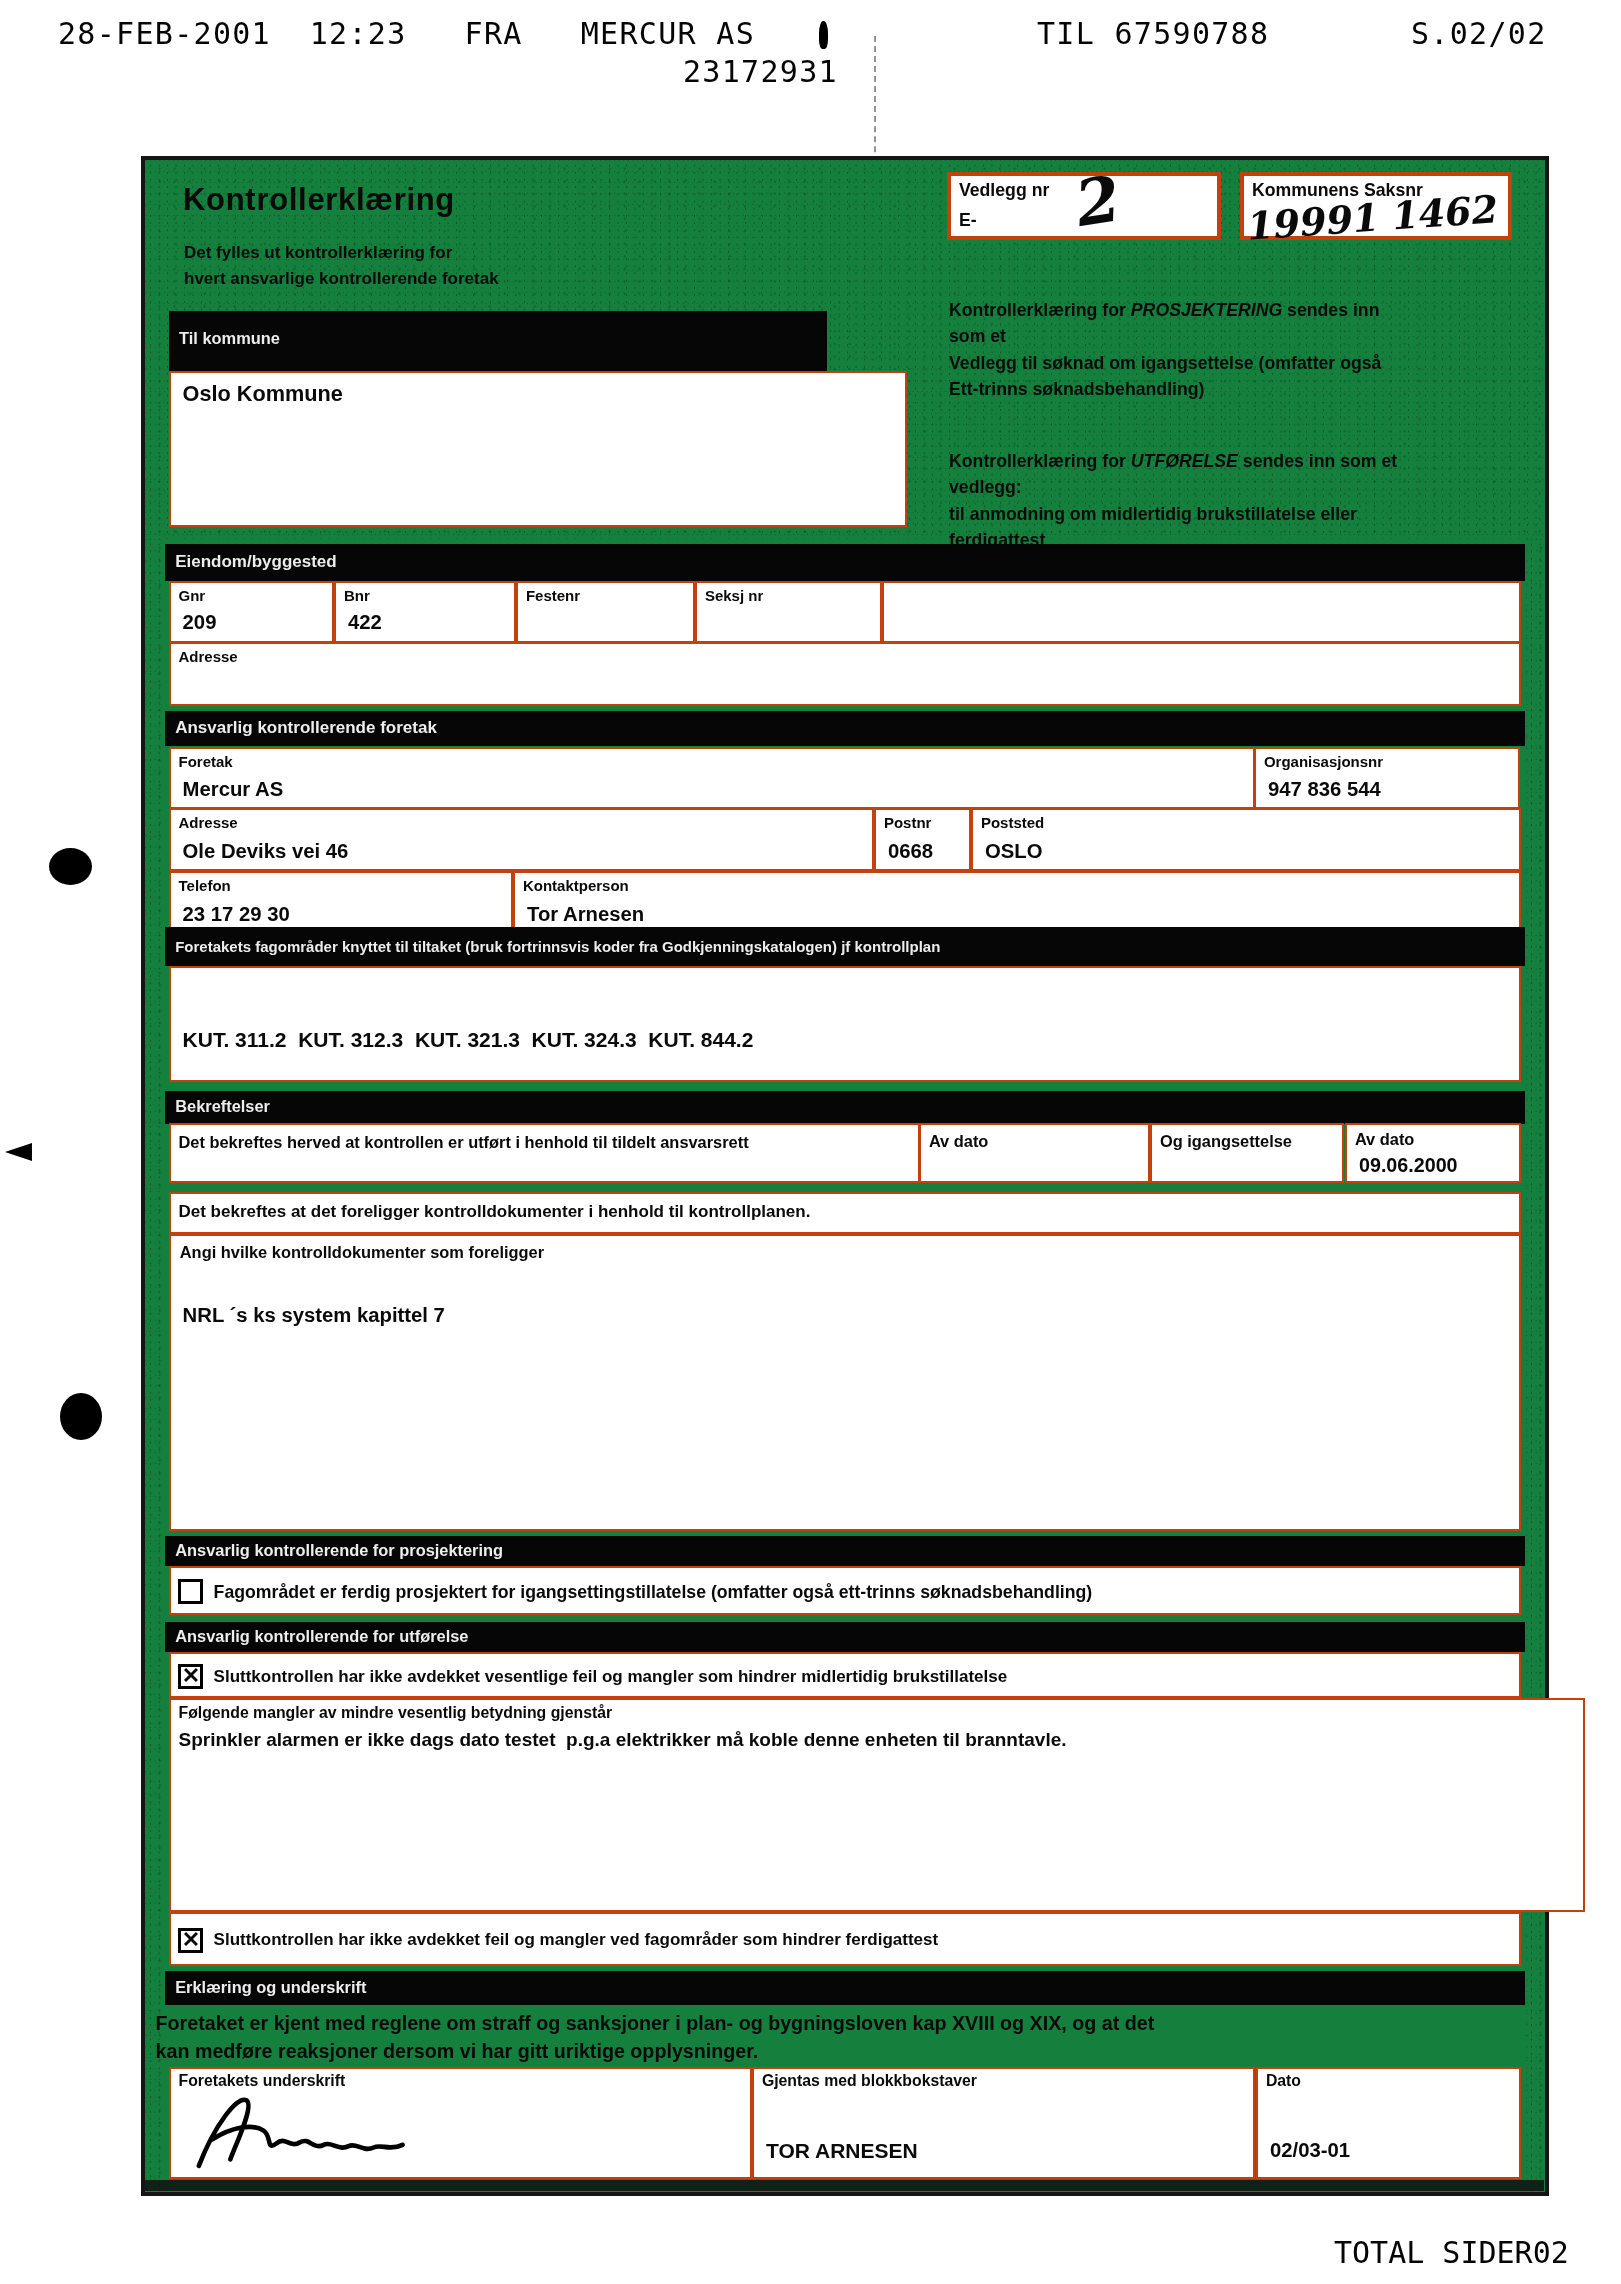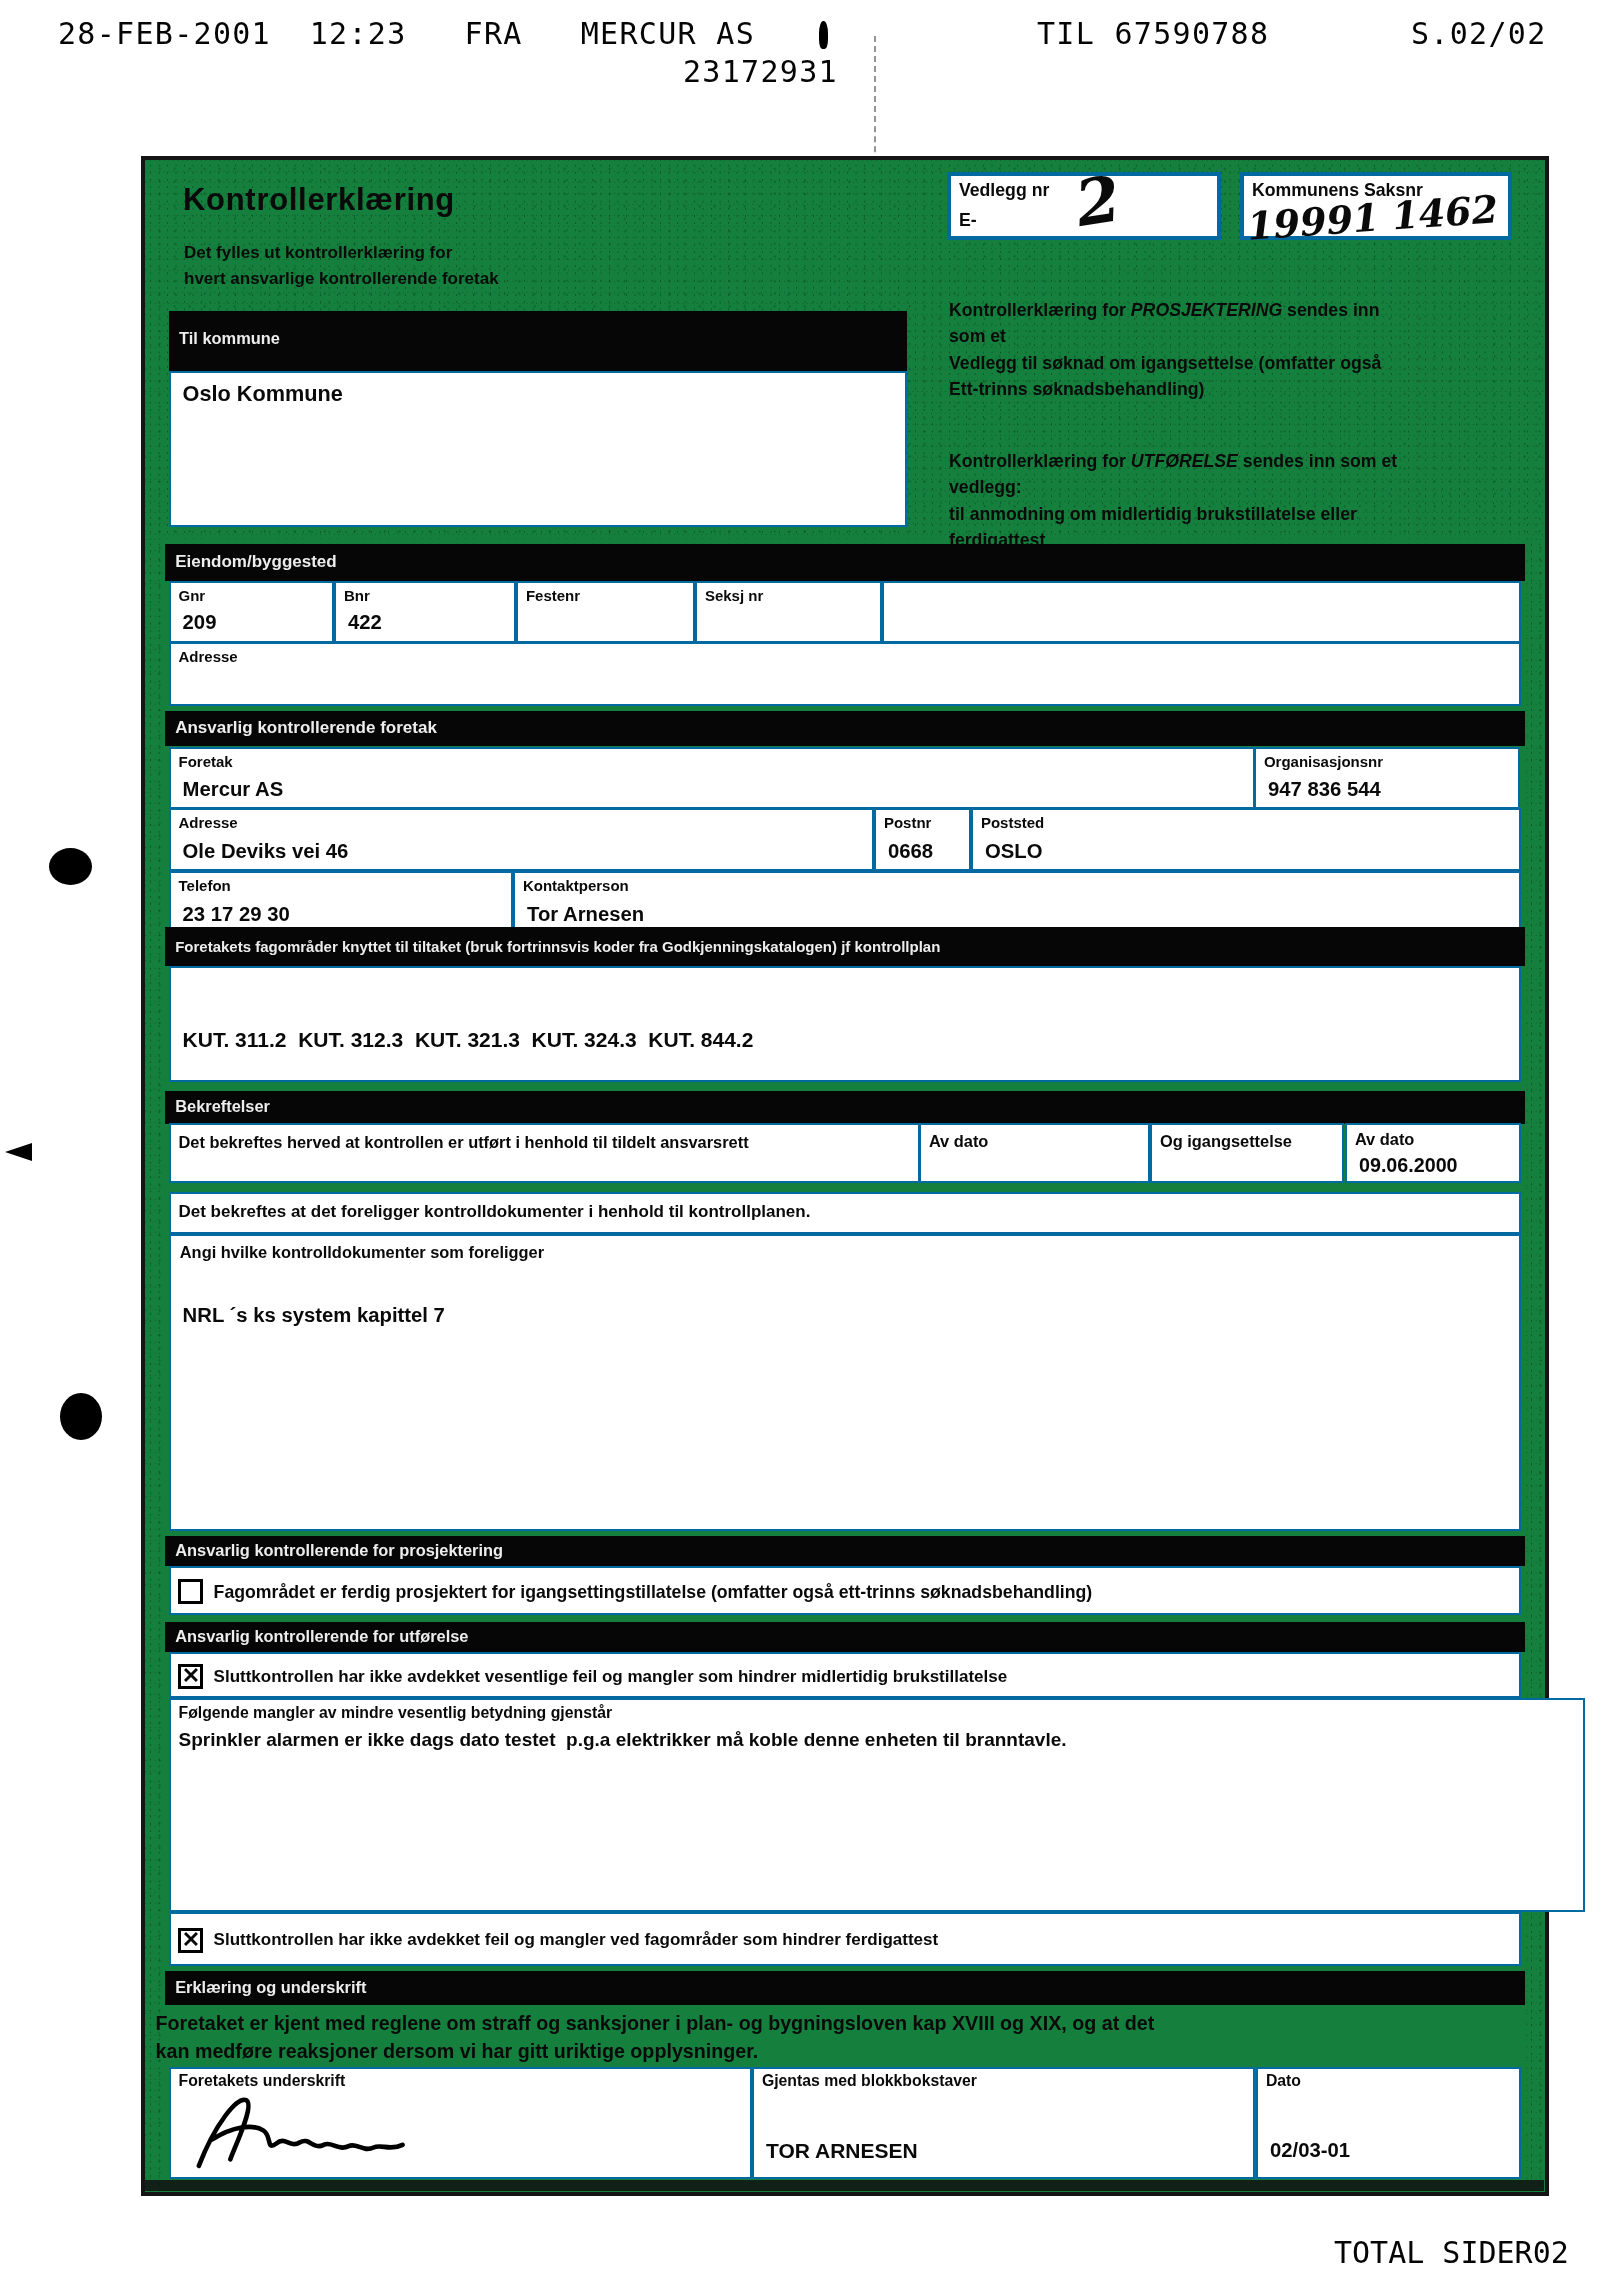--- a/index.html
+++ b/index.html
@@ -10,21 +10,21 @@
   .speckle{background-image:
       radial-gradient(circle, rgba(0,0,0,.80) 0.7px, transparent 1px),
       radial-gradient(circle, rgba(0,0,0,.65) 0.7px, transparent 0.9px),
       radial-gradient(circle, rgba(0,0,0,.55) 0.9px, transparent 1.2px);
     background-size:8.5px 7.2px,4.6px 11px,15px 12.5px;
     background-position:1.3px 2px,3.3px 5.9px,7.2px 2.6px;opacity:.42;}
   #form{position:absolute;left:141px;top:156px;width:1408px;height:2040px;
         border:4.6px solid #151515;box-sizing:border-box;background:#15803d;}
   .bar{position:absolute;left:19.7px;width:1360px;background:#060606;color:#ededed;
        font-weight:bold;box-sizing:border-box;padding-left:10.5px;overflow:hidden;}
-  .cell{position:absolute;border:2px solid #0369a1;box-sizing:border-box;background:#fff;}
+  .cell{position:absolute;border:2px solid #c2410c;box-sizing:border-box;background:#fff;}
   .lbl{position:absolute;left:7.9px;top:3.9px;font-size:15px;font-weight:bold;white-space:nowrap;}
   .val{position:absolute;left:12px;font-size:20.3px;font-weight:bold;white-space:pre;}
   .cb{position:absolute;width:25px;height:25px;border:3.9px solid #000;box-sizing:border-box;
       text-align:center;line-height:18.4px;font-size:22px;font-weight:bold;}
   .cbl{position:absolute;font-weight:bold;white-space:nowrap;}
   .hand{font-family:"DejaVu Serif",serif;font-style:italic;font-weight:bold;}
   .pre{white-space:pre-line;}
   .em{font-style:italic;}
 </style>
 </head>
@@ -48,21 +48,21 @@
 
     <div class="abs speckle" style="left:0;top:0;width:1399px;height:379px;"></div>
     <div class="abs speckle" style="left:0;top:379px;width:17px;height:1654px;"></div>
     <div class="abs speckle" style="left:1381px;top:379px;width:17.7px;height:1654px;"></div>
     <div class="abs" style="left:0;top:2020px;width:1399px;height:10.5px;background:#111;opacity:.85;"></div>
 
     <div class="abs" style="left:38px;top:22px;font-size:31px;font-weight:bold;letter-spacing:0.7px;">Kontrollerklæring</div>
     <div class="abs pre" style="left:39px;top:80px;font-size:17px;font-weight:bold;line-height:1.55;">Det fylles ut kontrollerklæring for
 hvert ansvarlige kontrollerende foretak</div>
 
-    <div class="bar" style="top:151px;height:60px;left:23.6px;width:738px;font-size:16.4px;padding-top:18.4px;">
+    <div class="bar" style="top:151px;height:60px;left:23.6px;width:658px;font-size:16.4px;padding-top:18.4px;">
       <span>Til kommune</span>
     </div>
     <div class="cell" style="left:23.6px;top:211px;width:738px;height:156px;border-width:2.6px;">
       <span class="val" style="top:7.9px;font-size:21.7px;">Oslo Kommune</span>
     </div>
 
     <div class="cell" style="left:802px;top:11.8px;width:274px;height:68px;border-width:4.6px;">
       <span class="lbl" style="font-size:17.7px;">Vedlegg nr</span>
       <span class="lbl" style="top:34px;font-size:17.7px;">E-</span>
       <span class="hand abs" style="left:125px;top:-11.8px;font-size:63px;transform:rotate(-9deg);">2</span>

